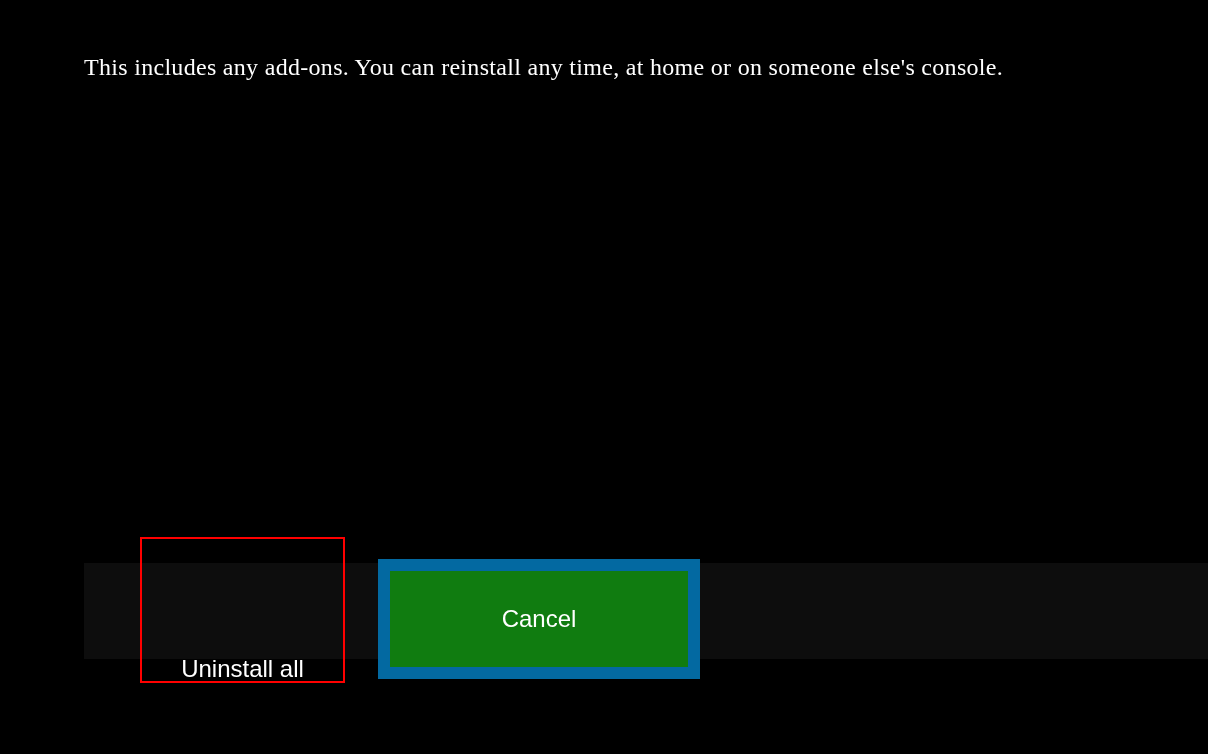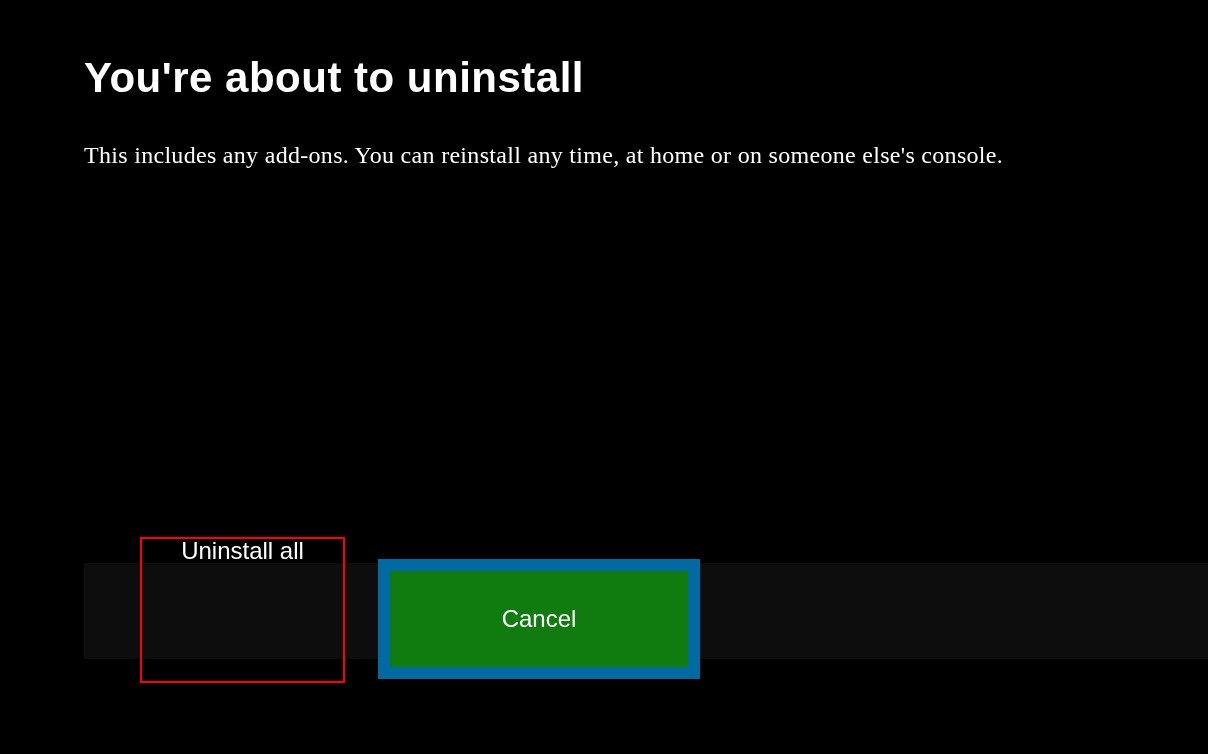--- a/index.html
+++ b/index.html
@@ -53,21 +53,21 @@
       z-index: 10;
       display: flex;
       align-items: center;
       justify-content: center;
       pointer-events: none;
     }
     .uninstall-btn {
       width: 205px;
       height: 146px;
       display: flex;
-      align-items: flex-start;
+      align-items: flex-end;
       justify-content: center;
       font-size: 24px;
       font-weight: 300;
       color: #ffffff;
       cursor: pointer;
       position: absolute;
       left: 140px;
       top: 537px;
       z-index: 5;
     }
@@ -93,21 +93,20 @@
       justify-content: center;
       font-size: 24px;
       font-weight: 300;
       color: #ffffff;
     }
   </style>
 </head>
 <body>
 
 <div class="content">
-  <h1 class="title">You're about to uninstall</h1>
   <p class="description">This includes any add-ons. You can reinstall any time, at home or on someone else's console.</p>
 </div>
 
 <div class="button-bar"></div>
 
 <div class="uninstall-btn">
   <span>Uninstall all</span>
 </div>
 
 <div class="uninstall-btn-wrap"></div>

